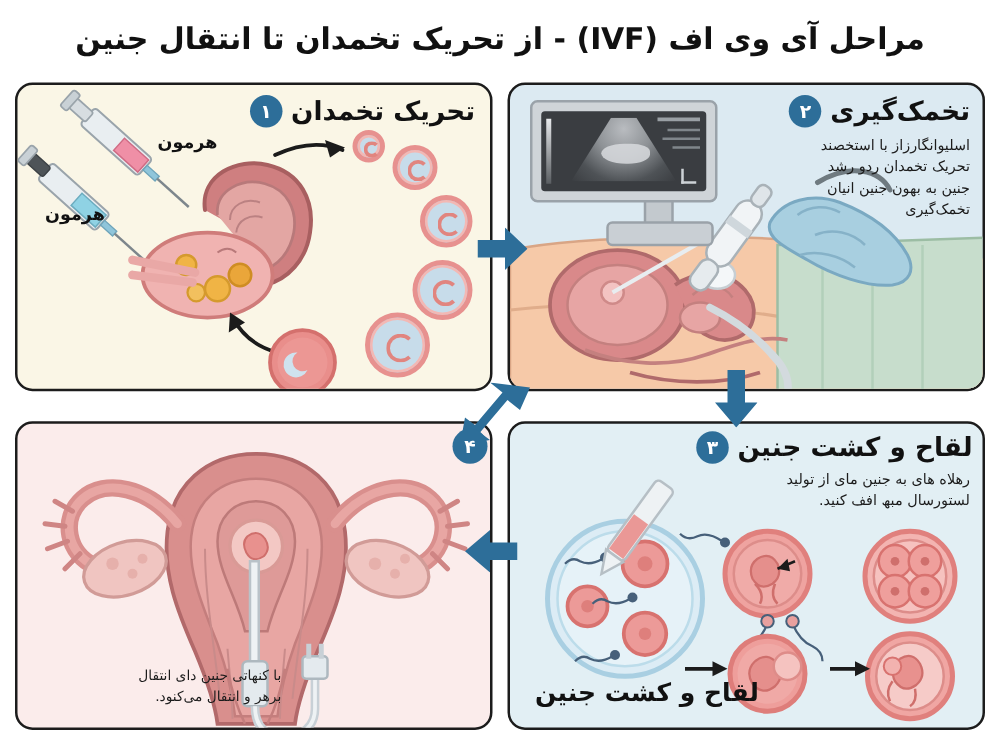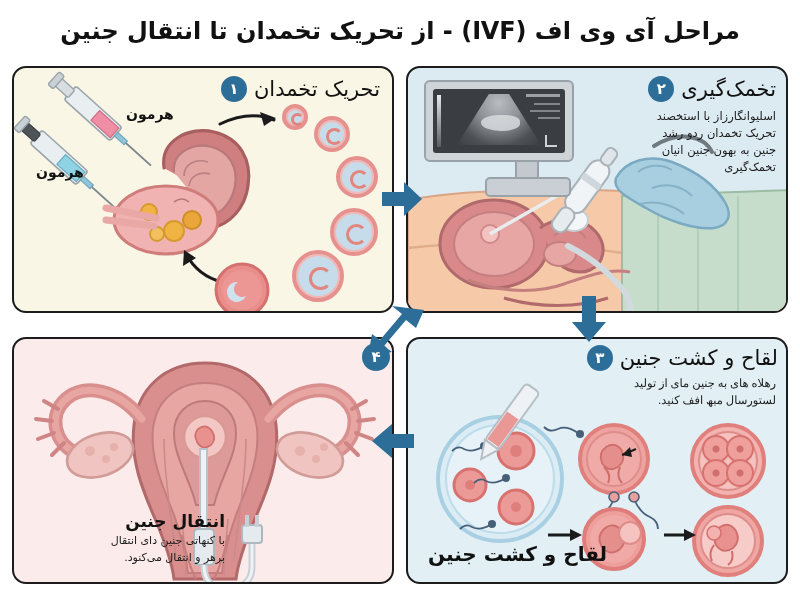--- a/index.html
+++ b/index.html
@@ -68,37 +68,37 @@
     display: flex;
     align-items: center;
     justify-content: center;
     font-size: 15px;
     font-weight: bold;
     line-height: 1;
     flex: 0 0 auto;
   }
   .head-title {
     font-size: 21px;
-    font-weight: normal;
+    font-weight: bold;
     color: #111111;
     white-space: nowrap;
     direction: rtl;
   }
 
   .body-text {
     position: absolute;
     direction: rtl;
     text-align: right;
     font-size: 11.5px;
     line-height: 1.48;
     color: #1b1b1b;
     white-space: pre-line;
   }
   #panel-2 .body-text { right: 10px; top: 40px; width: 180px; text-align: right; }
-  #panel-3 .body-text { right: 10px; top: 36px; width: 205px; font-family: Liberation Serif, serif; }
+  #panel-3 .body-text { right: 10px; top: 36px; width: 205px; }
 
   
   .caption-block {
     position: absolute;
     left: 16px;
     bottom: 16px;
     direction: rtl;
     text-align: right;
     width: 195px;
   }
@@ -505,21 +505,20 @@
       <path d="M190 226 C190 244 200 250 214 250 C228 250 238 242 238 228 L238 200" fill="none" stroke="#eef2f4" stroke-width="3"></path>
       <rect x="228" y="186" width="20" height="18" rx="3" fill="#e4eaee" stroke="#aeb8bf" stroke-width="2"></rect>
       <rect x="231" y="176" width="4" height="12" fill="#c8d0d6"></rect>
       <rect x="241" y="176" width="4" height="12" fill="#c8d0d6"></rect>
 
       <path d="M168 196 C172 218 178 232 182 240 M214 196 C210 218 204 232 200 240" fill="none" stroke="#c47e7d" stroke-width="2"></path>
     </svg>
   </div>
 
   <div class="caption-block">
-    <div class="caption-title">انتقال جنین</div>
     <div class="caption-body">با کنهاتی جنین دای انتقال
 برهر و انتقال می‌کنود.</div>
   </div>
 </div>
 
 <div id="badge-4-float">۴</div>
 
 <svg class="arrow" id="arrow-1-2" width="40" height="34">
   <polygon points="0,10 22,10 22,0 40,17 22,34 22,24 0,24" fill="#2d6e99"></polygon>
 </svg>

